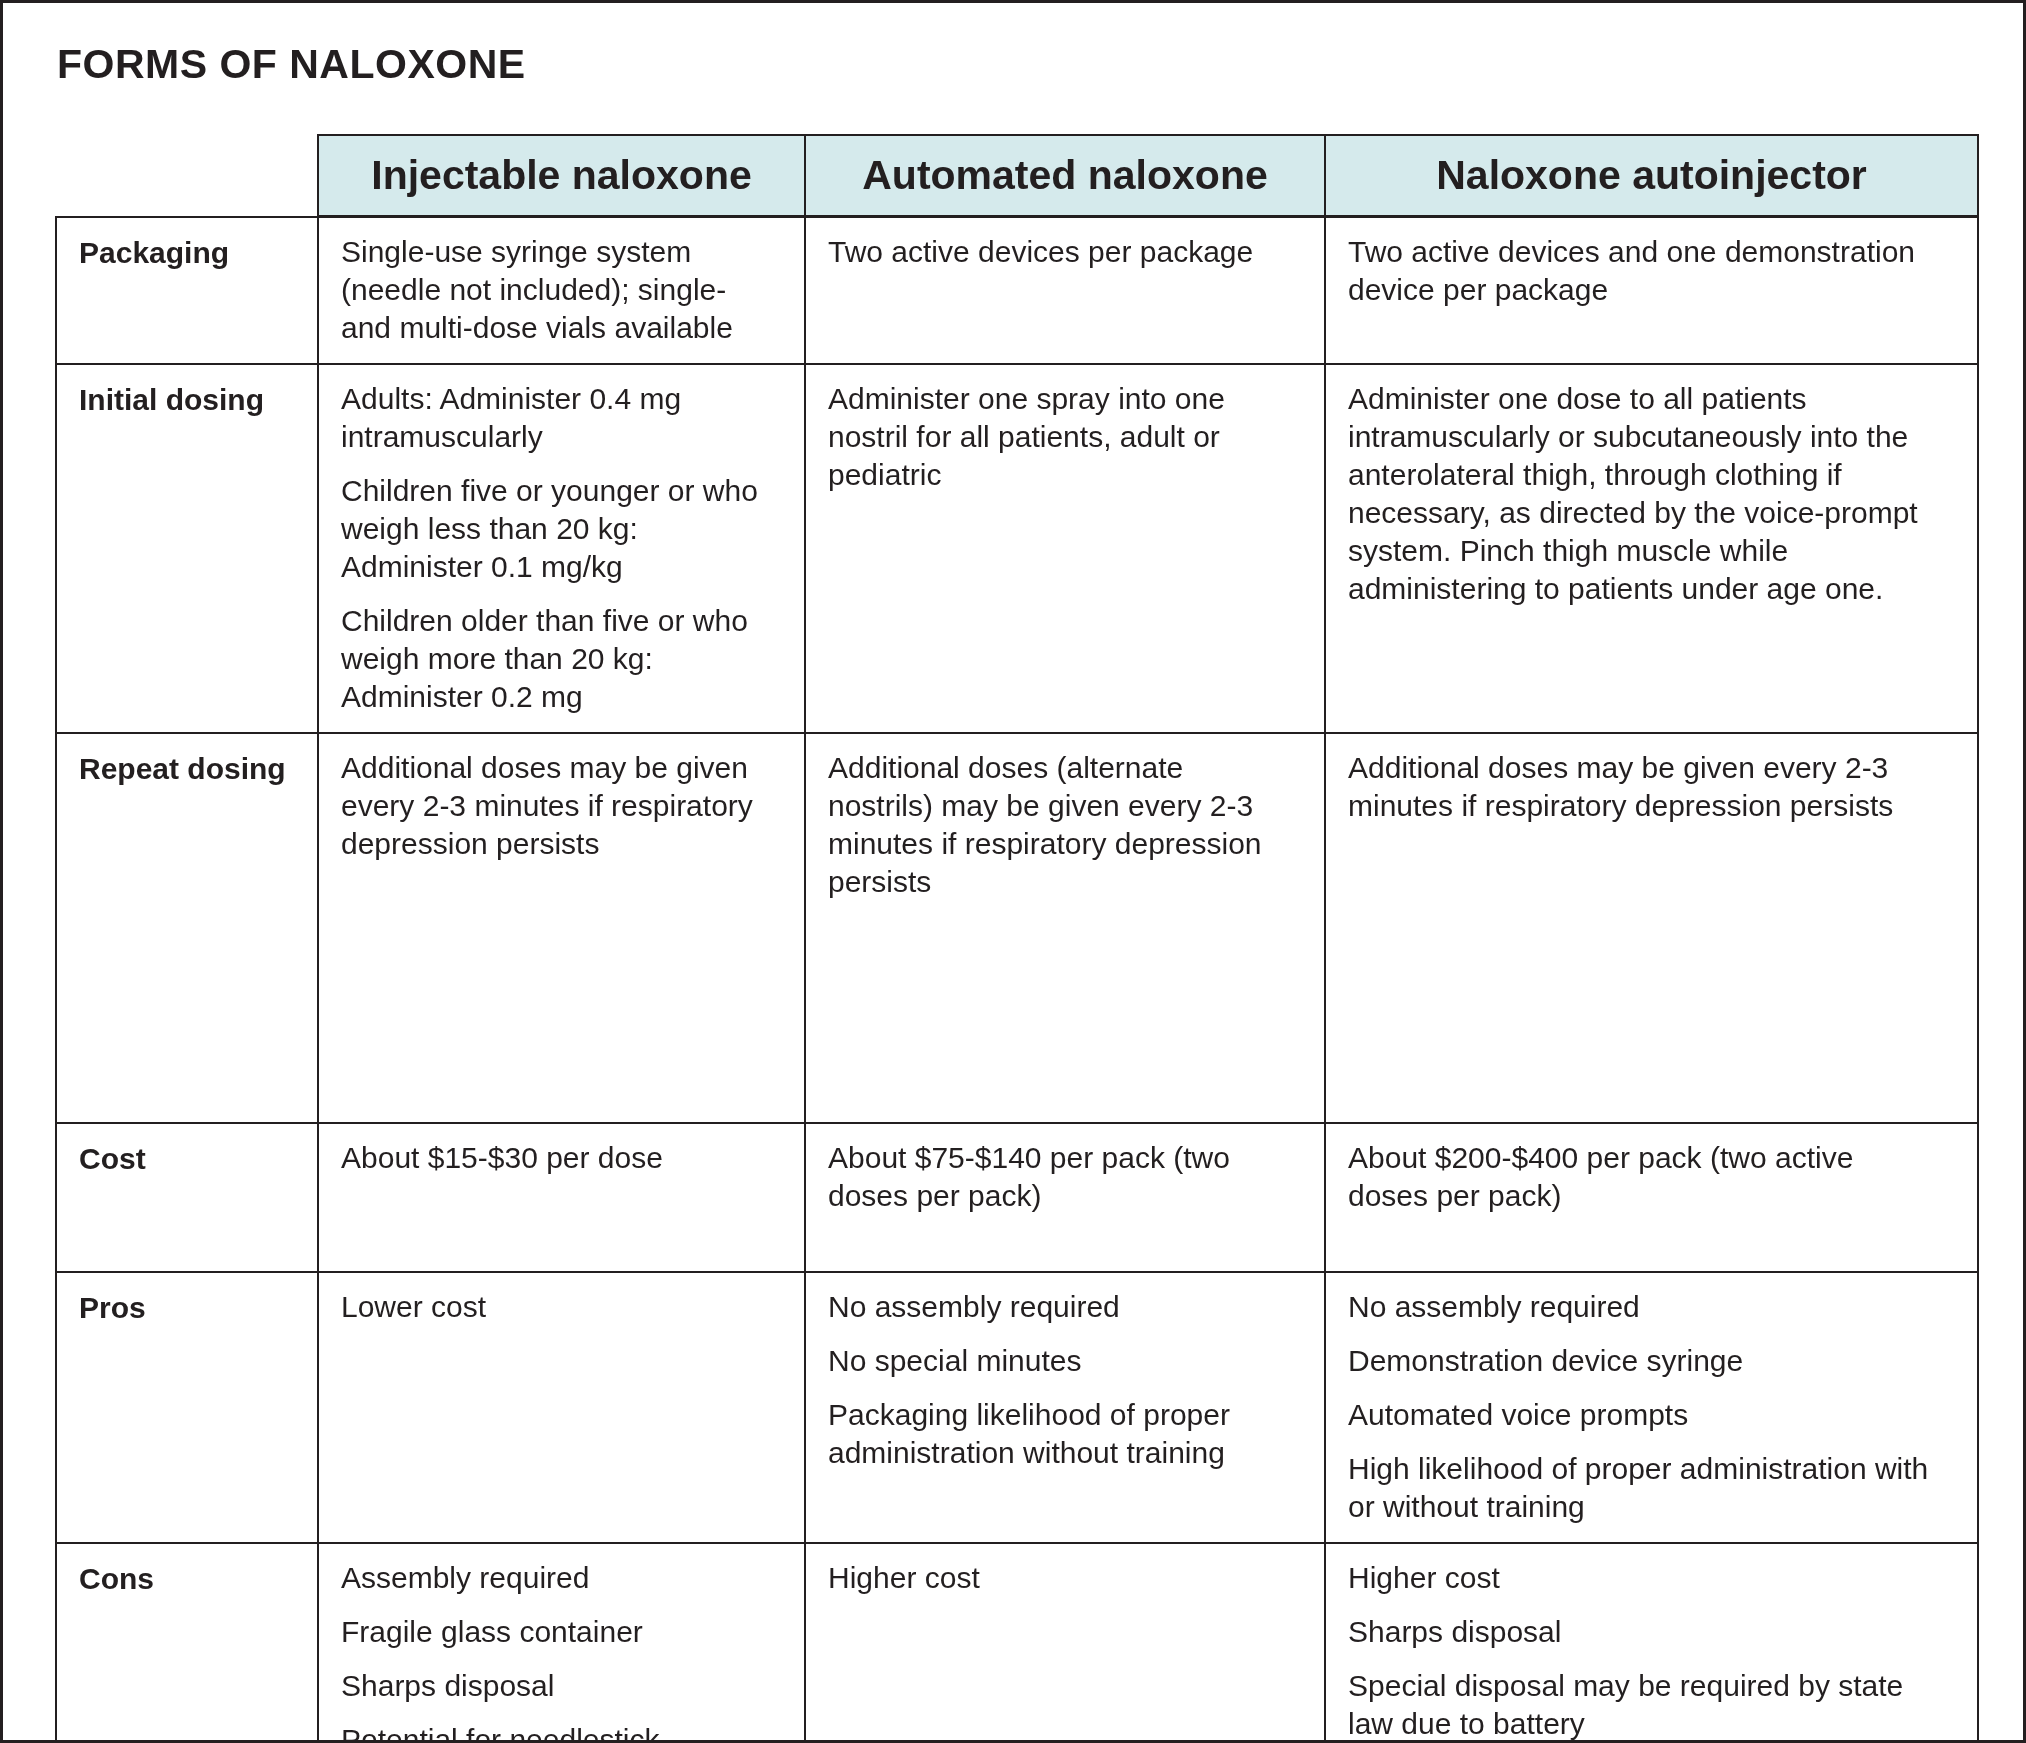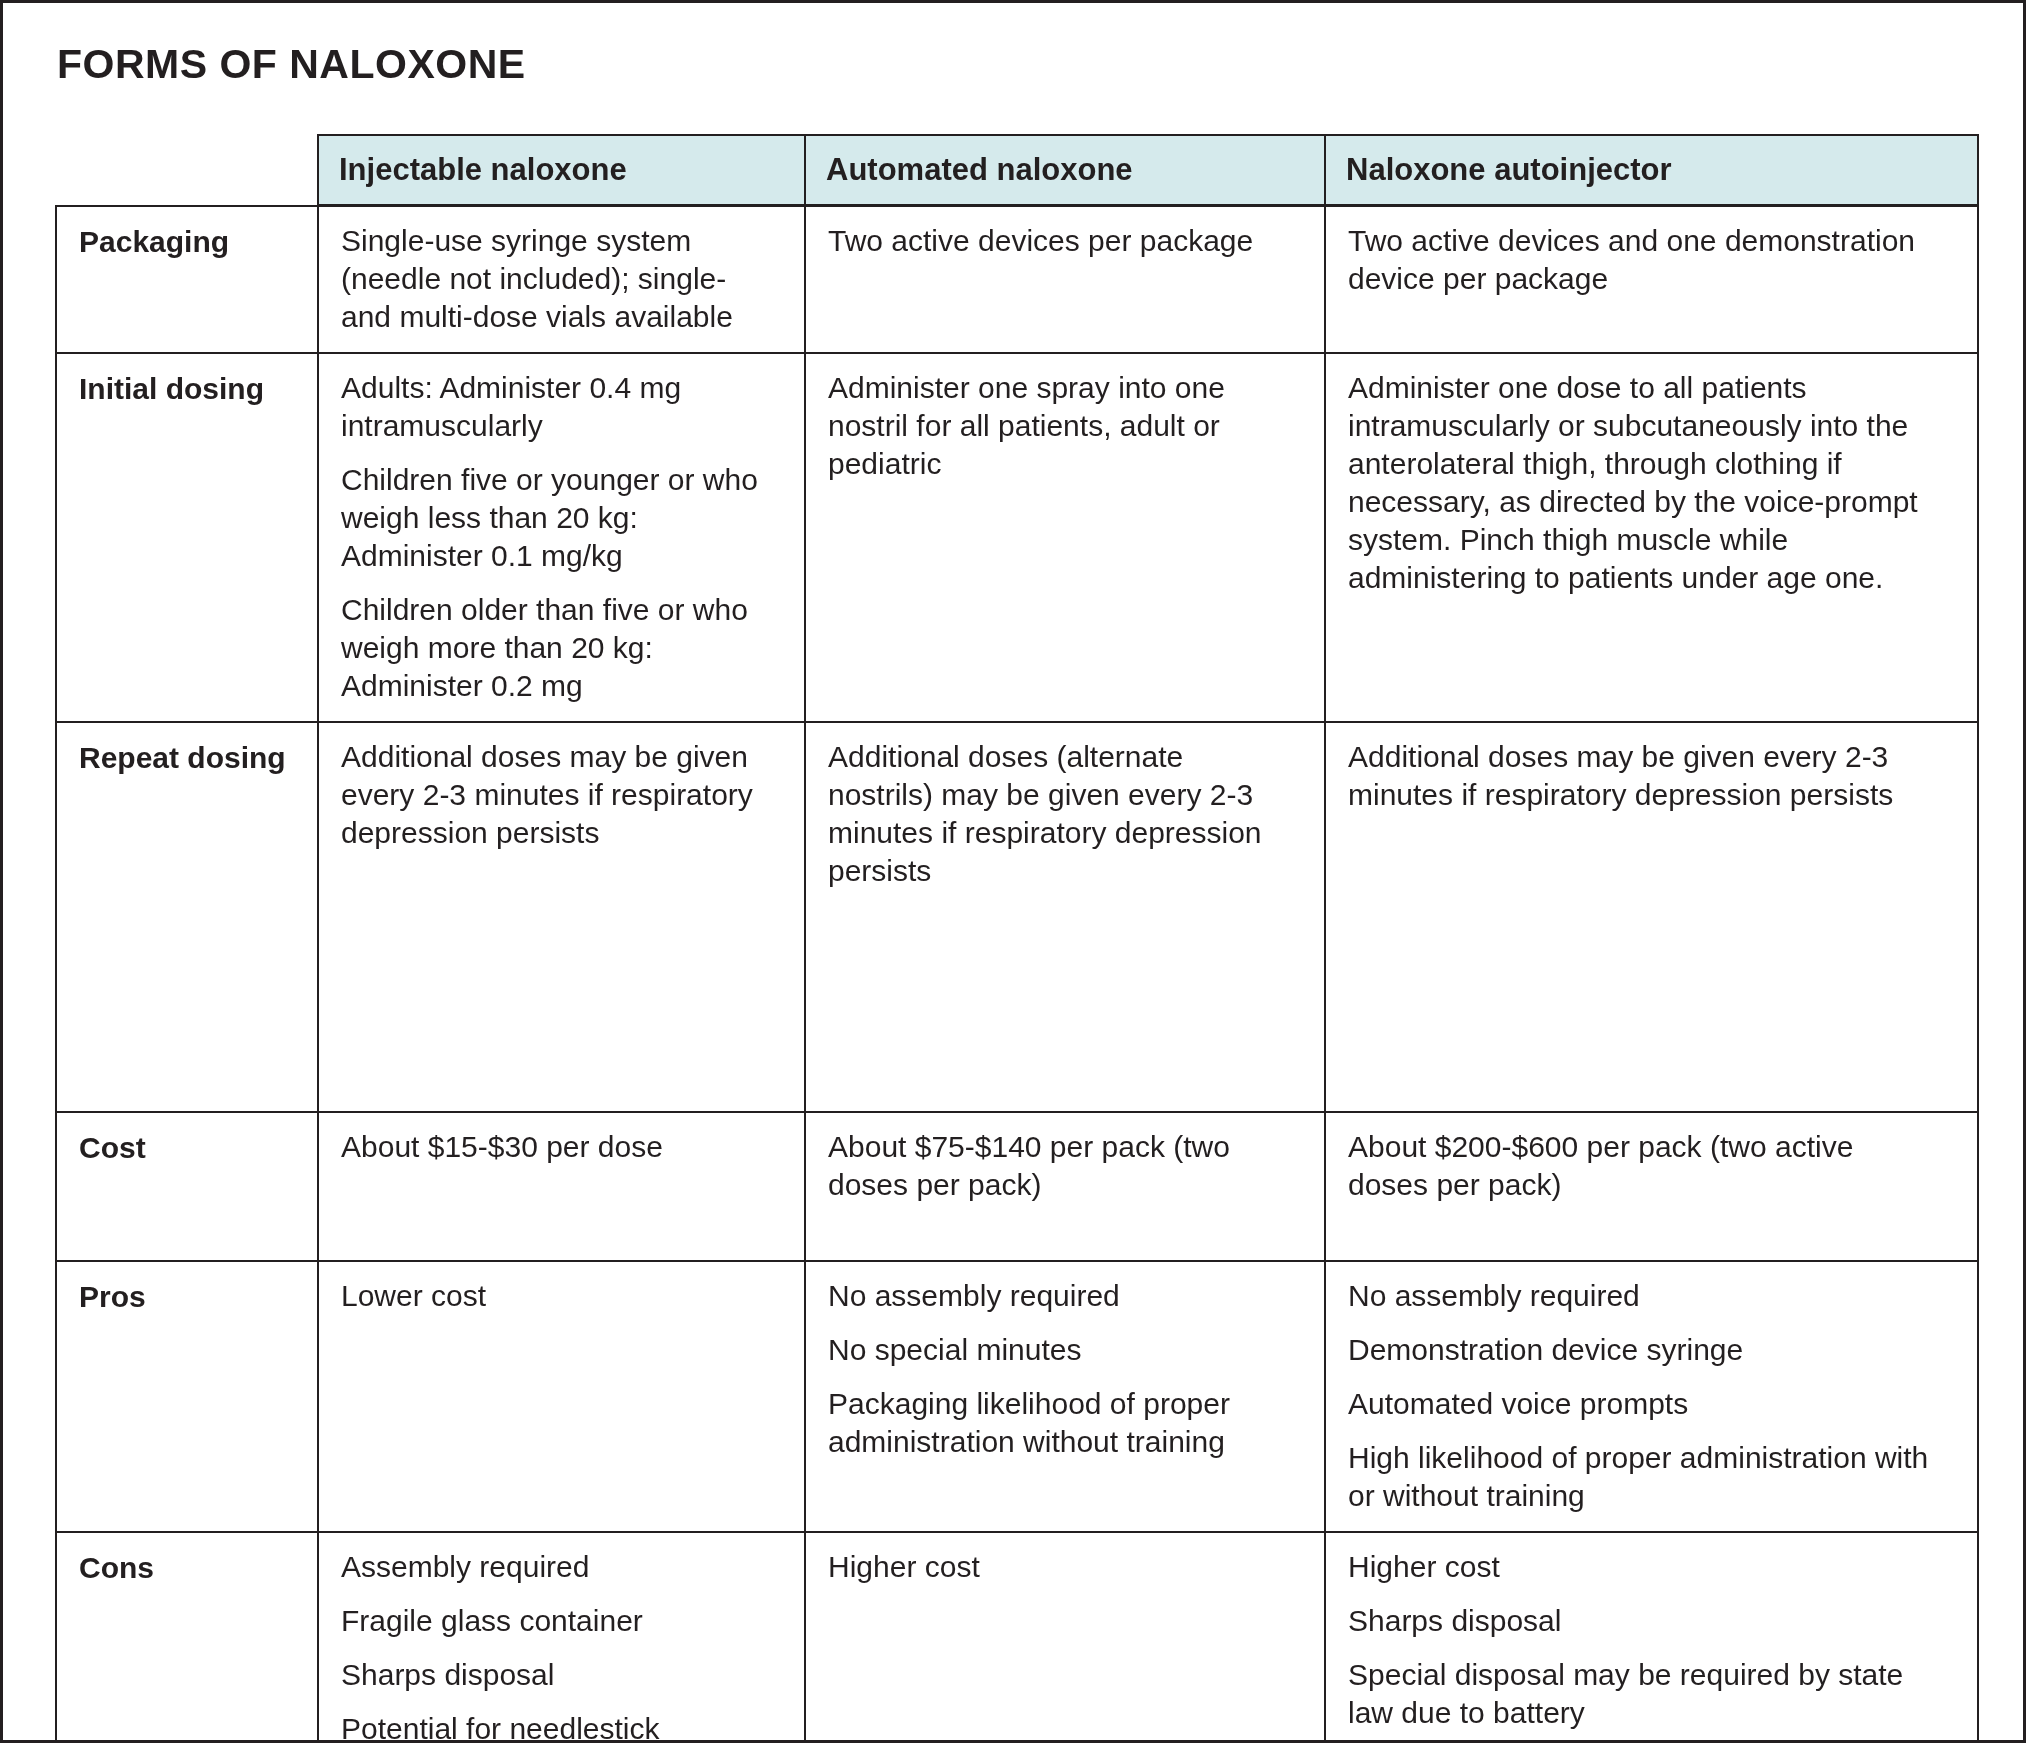--- a/index.html
+++ b/index.html
@@ -23,21 +23,21 @@
     margin:0 0 46px 2px;color:var(--text);
   }
   table{border-collapse:collapse;table-layout:fixed;width:1922px;}
   col.c-label{width:262px}
   col.c-1{width:487px}
   col.c-2{width:520px}
   col.c-3{width:653px}
   th,td{border:2px solid var(--line);box-sizing:border-box;}
   thead th{
     background:var(--header-bg);
-    font-size:31px;font-weight:700;text-align:left;
+    font-size:41px;font-weight:700;text-align:center;
     padding:16px 20px;height:68px;vertical-align:middle;
     border-bottom-width:3px;
   }
   thead th.corner{border:none;background:transparent;}
   tbody th.row-label{
     font-size:30px;font-weight:700;text-align:left;
     vertical-align:top;padding:16px 18px 16px 22px;line-height:37px;
     background:var(--bg);
   }
   tbody td{
@@ -117,21 +117,21 @@
         </tr>
         <tr>
           <th class="row-label">Cost</th>
           <td>
             <p>About $15-$30 per dose</p>
           </td>
           <td>
             <p>About $75-$140 per pack (two doses per pack)</p>
           </td>
           <td>
-            <p>About $200-$600 per pack (two active doses per pack)</p>
+            <p>About $200-$400 per pack (two active doses per pack)</p>
           </td>
         </tr>
         <tr>
           <th class="row-label">Pros</th>
           <td>
             <p>Lower cost</p>
           </td>
           <td>
             <p>No assembly required</p>
             <p>No special minutes</p>

